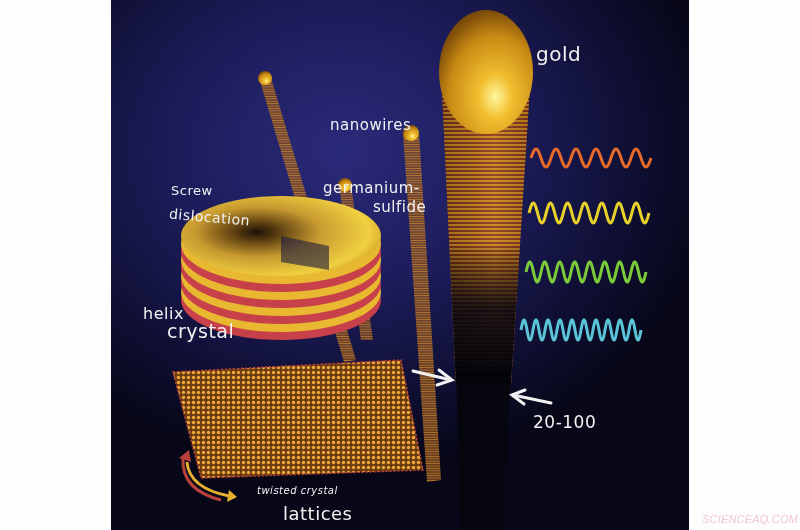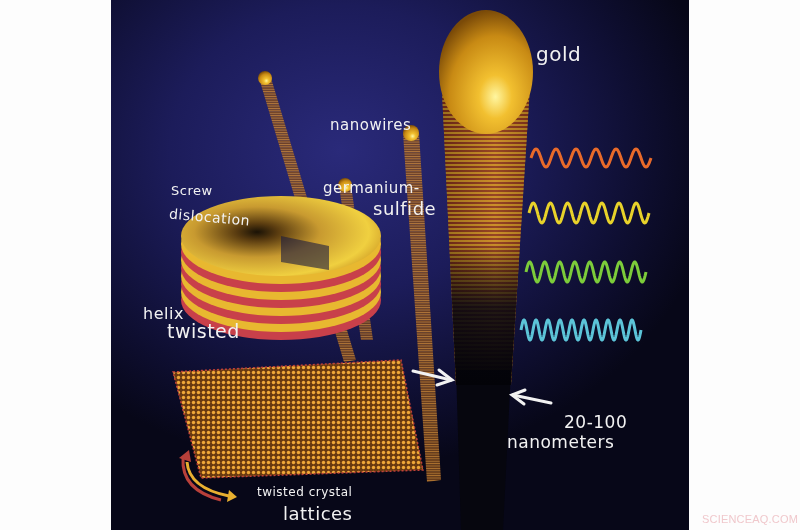--- a/index.html
+++ b/index.html
@@ -1,21 +1,21 @@
 <!DOCTYPE html>
 <html><head>
 <meta charset="utf-8">
 <style>
   html,body{margin:0;padding:0;}
   body{width:800px;height:530px;background:#fdfdfd;position:relative;overflow:hidden;font-family:"DejaVu Sans",sans-serif;}
   #figure{position:absolute;left:111px;top:0;width:578px;height:530px;overflow:hidden;
     background:radial-gradient(ellipse 380px 320px at 230px 150px,#2a2a7a 0%,#1c1c5a 45%,#0e0e30 80%,#070718 100%);}
   #figure svg{position:absolute;left:0;top:0;}
   .lbl{position:absolute;color:#f2f2f2;font-family:"DejaVu Sans",sans-serif;white-space:nowrap;line-height:1;letter-spacing:0.5px;}
-  #watermark{position:absolute;left:702px;top:513px;font-family:"Liberation Sans",sans-serif;font-size:11px;color:#f0c8cc;letter-spacing:0.2px;}
+  #watermark{position:absolute;left:702px;top:513px;font-family:"Liberation Sans",sans-serif;font-size:11px;color:#f0c8cc;letter-spacing:0.2px;font-style:italic;}
 </style>
 </head>
 <body>
 
 <div id="figure">
   <svg width="578" height="530" viewBox="0 0 578 530">
     <defs>
       <linearGradient id="wireG" x1="0" x2="1">
         <stop offset="0" stop-color="#6a3a10"></stop>
         <stop offset="0.5" stop-color="#c07a30"></stop>
@@ -118,24 +118,23 @@
       <path d="M302,371 L340,380"></path>
       <path d="M328,370 L341,380 L326,385"></path>
       <path d="M440,403 L402,395"></path>
       <path d="M414,390 L401,395 L413,404"></path>
     </g>
   </svg>
 
   <div class="lbl" style="left:425px;top:44px;font-size:20px;">gold</div>
   <div class="lbl" style="left:183px;top:118px;font-size:15px;margin-left:36px;">nanowires</div>
   <div class="lbl" style="left:212px;top:181px;font-size:15px;">germanium-</div>
-  <div class="lbl" style="left:262px;top:200px;font-size:18px;">sulfide</div>
+  <div class="lbl" style="left:262px;top:200px;font-size:15px;">sulfide</div>
   <div class="lbl" style="left:60px;top:184px;font-size:13px;">Screw</div>
   <div class="lbl" style="left:58px;top:210px;font-size:14px;transform:rotate(5deg);">dislocation</div>
   <div class="lbl" style="left:32px;top:306px;font-size:16px;">helix</div>
-  <div class="lbl" style="left:56px;top:322px;font-size:19px;">twisted</div>
-  <div class="lbl" style="left:146px;top:486px;font-size:12px;">twisted crystal</div>
+  <div class="lbl" style="left:56px;top:322px;font-size:19px;">crystal</div>
+  <div class="lbl" style="left:146px;top:486px;font-size:10px;font-style:italic;">twisted crystal</div>
   <div class="lbl" style="left:172px;top:505px;font-size:18px;">lattices</div>
-  <div class="lbl" style="left:422px;top:414px;font-size:17px;margin-left:31px;">20-100</div>
-  <div class="lbl" style="left:396px;top:434px;font-size:17px;">nanometers</div>
+  <div class="lbl" style="left:422px;top:414px;font-size:17px;">20-100</div>
 </div>
 
 <div id="watermark">SCIENCEAQ.COM</div>
 
 </body></html>

